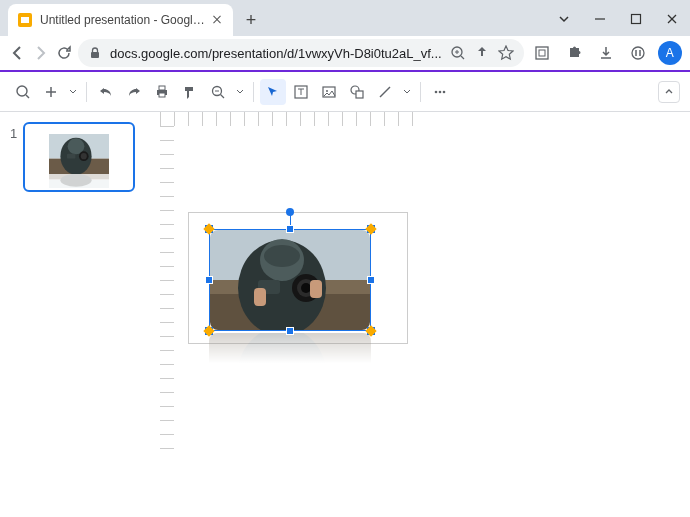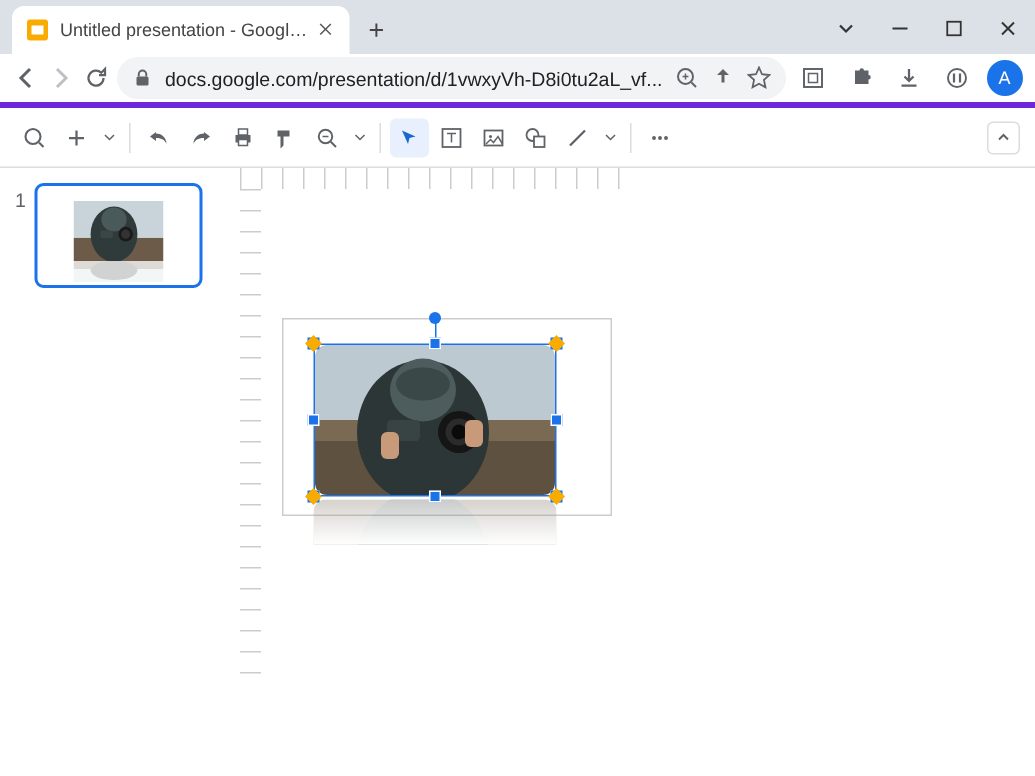--- a/index.html
+++ b/index.html
@@ -10,21 +10,21 @@
 .tab-favicon { width: 14px; height: 14px; background: #f9ab00; border-radius: 2px; margin-right: 8px; display: flex; align-items: center; justify-content: center; }
 .tab-favicon::after { content: ""; width: 8px; height: 6px; background: #fff; }
 .tab-title { flex: 1; overflow: hidden; white-space: nowrap; text-overflow: ellipsis; }
 .tab-close { width: 12px; height: 12px; margin-left: 4px; position: relative; }
 .tab-close::before,.tab-close::after { content:""; position:absolute; width:10px; height:1px; background:#555; top:5px; left:1px;}
 .tab-close::before { transform: rotate(45deg);} .tab-close::after { transform: rotate(-45deg);}
 .newtab { width: 28px; height: 28px; display: flex; align-items:center; justify-content:center; font-size: 18px; color:#444; margin-left: 4px; margin-bottom: 2px;}
 .win-controls { margin-left: auto; display: flex; align-items: center; margin-bottom: 2px; }
 .win-btn { width: 36px; height: 30px; display: flex; align-items: center; justify-content: center; color: #333; }
 
-.addrbar { height: 36px; display: flex; align-items: center; padding: 0 8px; border-bottom: 4px solid #6d28d9; gap: 6px;}
+.addrbar { height: 36px; display: flex; align-items: center; padding: 0 8px; border-bottom: 2px solid #6d28d9; gap: 6px;}
 .nav-btn { width: 26px; height: 26px; display: flex; align-items: center; justify-content:center; color: #5f6368; border-radius: 50%; }
 .nav-btn.disabled { color: #bdc1c6; }
 .omnibox { flex: 1; height: 28px; background: #f1f3f4; border-radius: 14px; display: flex; align-items: center; padding: 0 10px; font-size: 13px; color: #5f6368; gap: 8px;}
 .omnibox .url { flex:1; overflow:hidden; white-space:nowrap; text-overflow:ellipsis; color: #202124;}
 .ext-icons { display: flex; gap: 8px; align-items:center;}
 .ext-icons .ic { width: 24px; height:24px; display:flex; align-items:center; justify-content:center; color:#5f6368;}
 .avatar { width: 24px; height:24px; border-radius:50%; background:#1a73e8; color:#fff; font-size:12px; display:flex; align-items:center; justify-content:center;}
 
 .app { display:flex; height: 445px; }
 .toolbar-row { height: 40px; border-bottom: 1px solid #dadce0; display:flex; align-items:center; padding: 0 10px; gap: 2px;}

